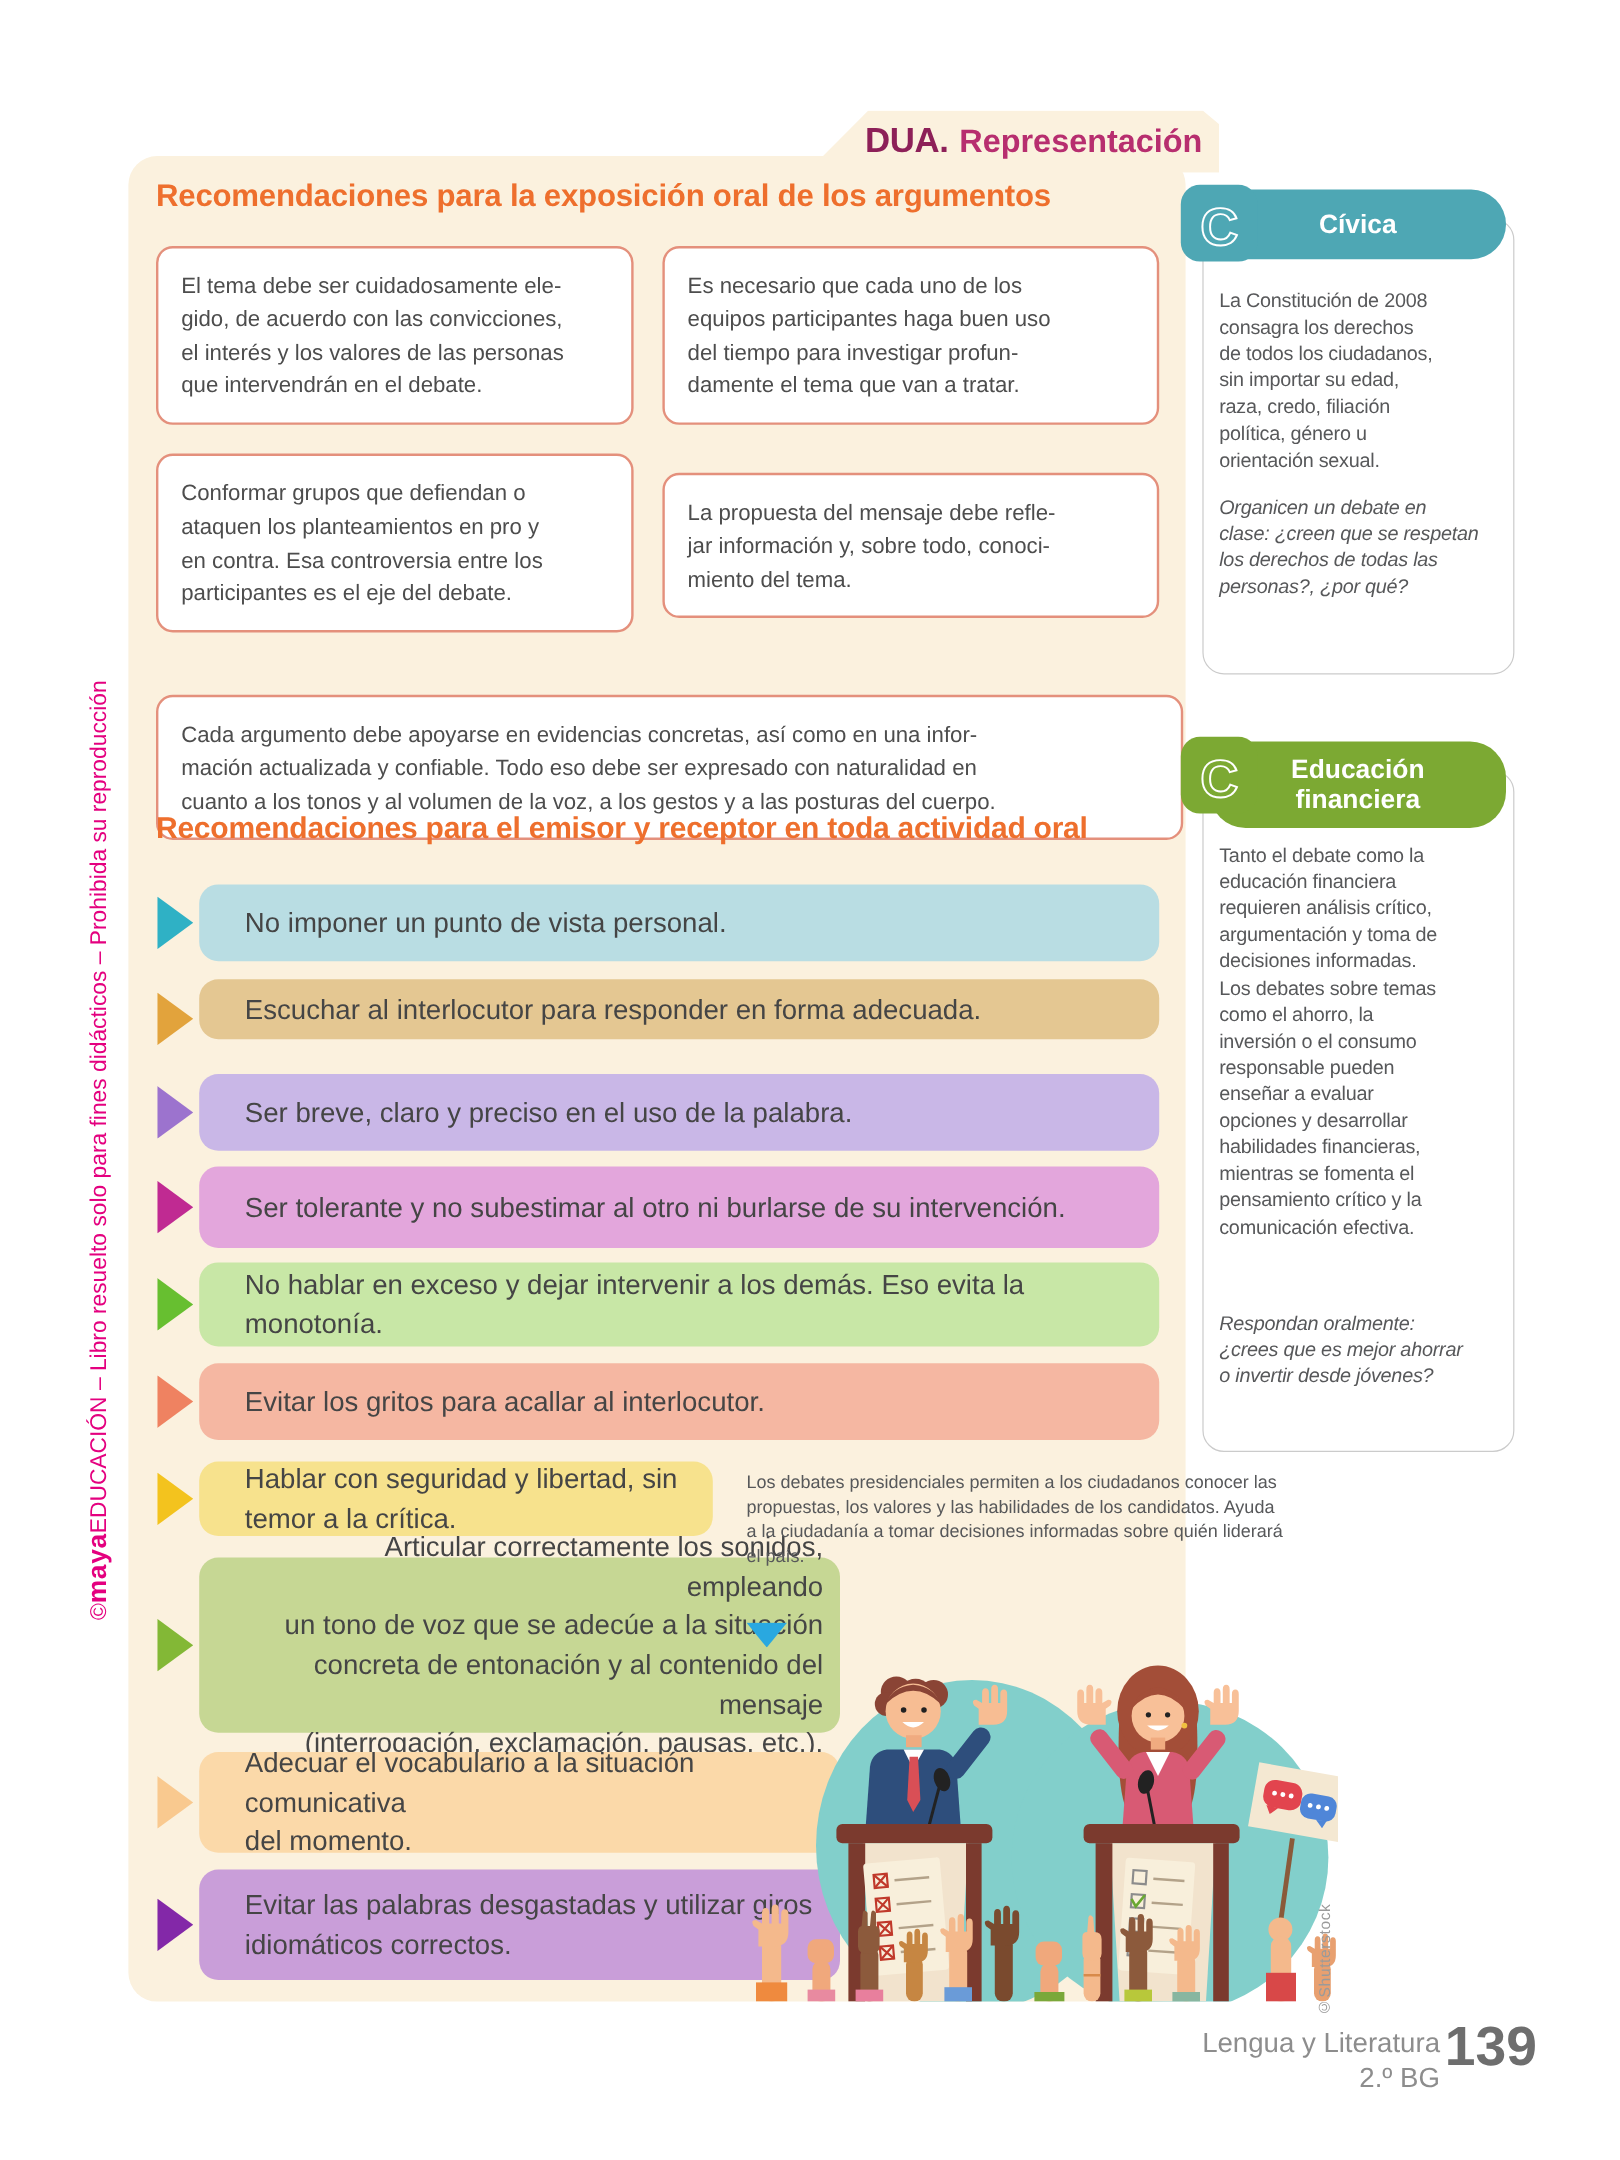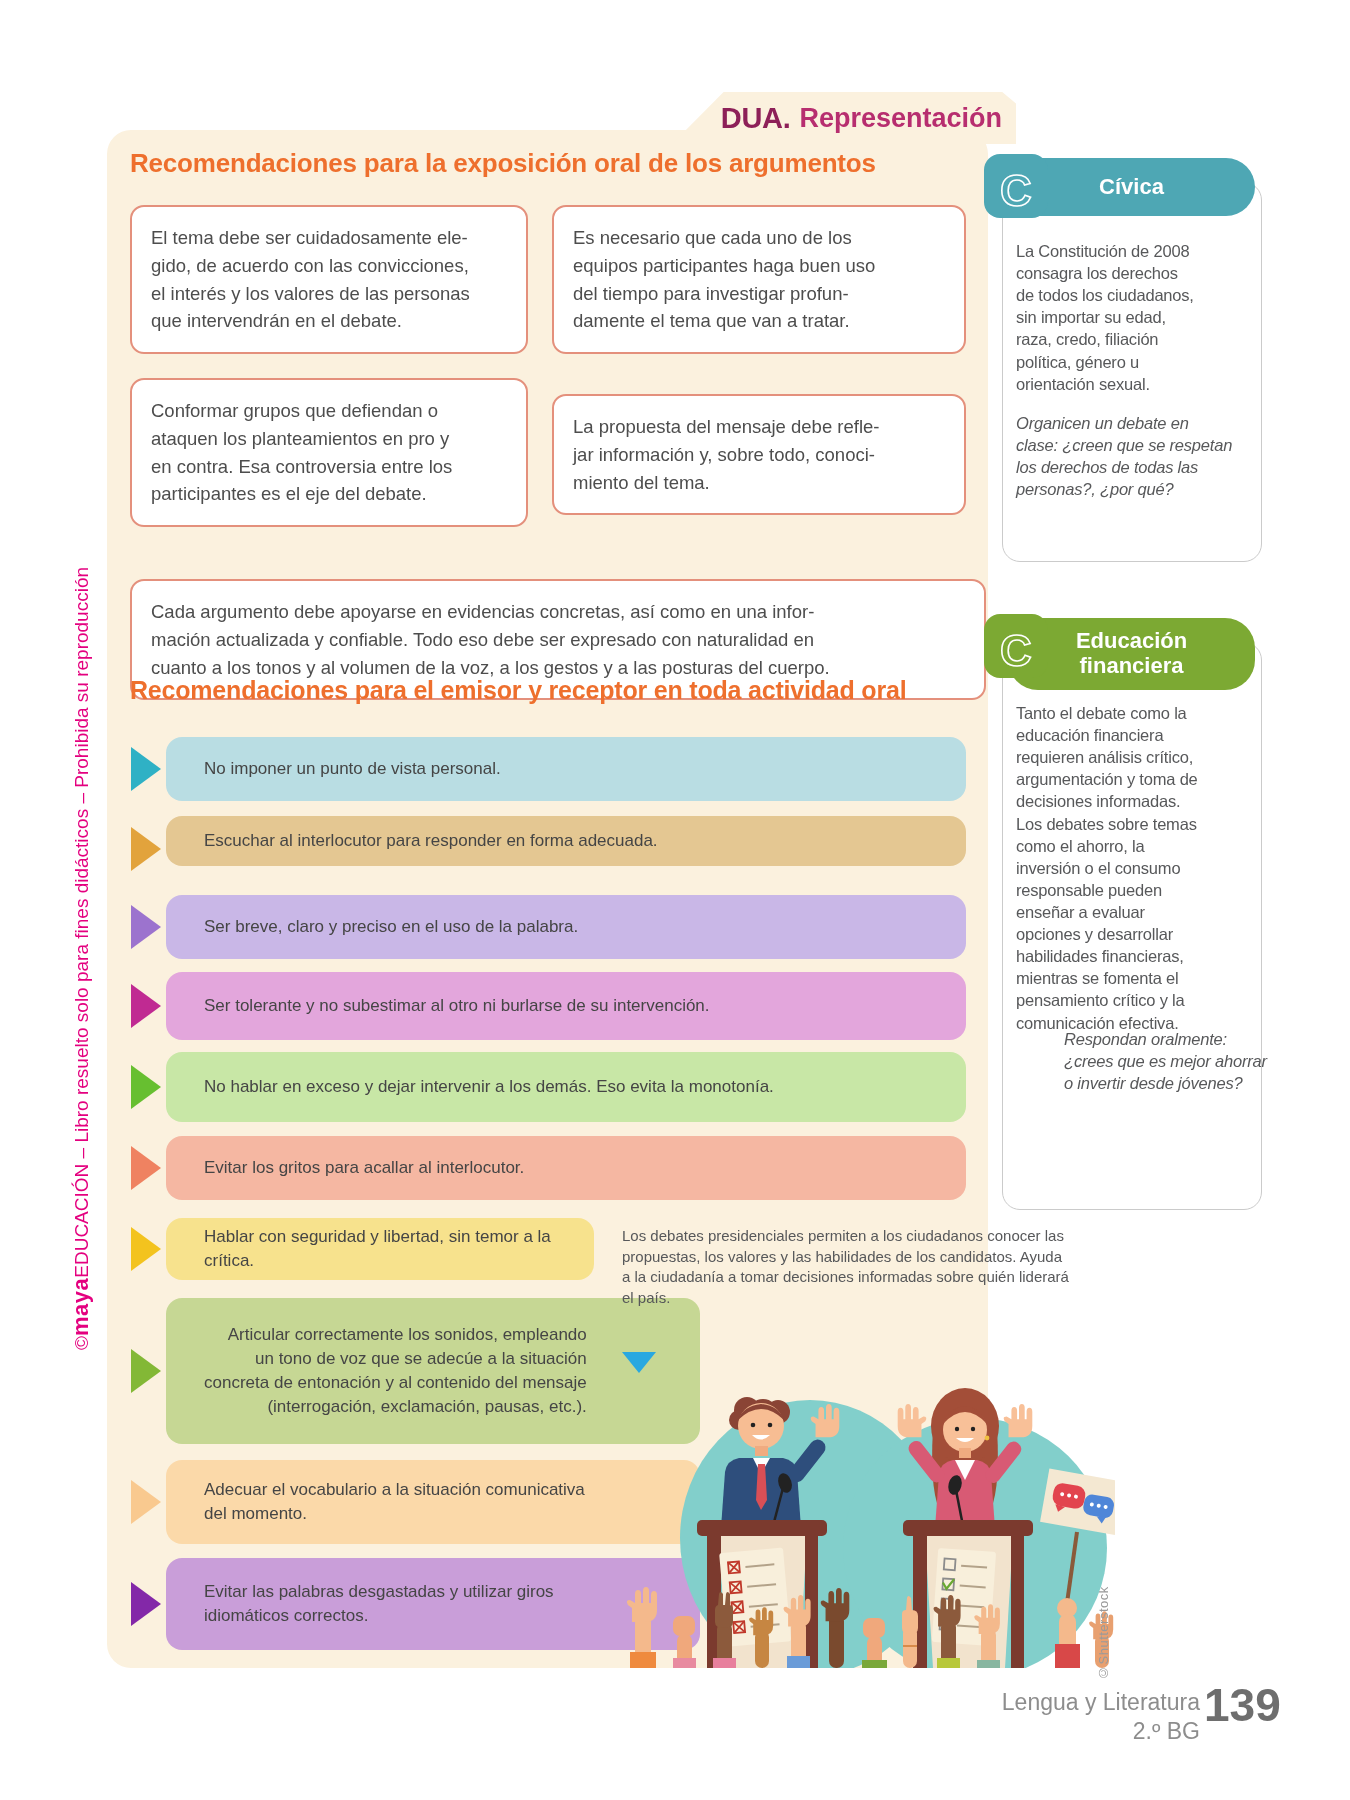--- a/index.html
+++ b/index.html
@@ -14,21 +14,21 @@
              display:flex;align-items:center;justify-content:flex-end;padding-right:0;box-sizing:border-box;}
   .dua-bold{font-weight:bold;font-size:29px;color:#8d2058;letter-spacing:-0.3px;}
   .dua-rest{font-weight:bold;font-size:27px;color:#b72e6f;margin-left:9px;margin-right:14px;}
 
   .sec-title{position:absolute;left:130px;width:840px;font-weight:bold;font-size:26px;color:#ee6f2d;letter-spacing:-0.2px;}
 
   .tbox{position:absolute;background:#ffffff;border:2px solid #e4907c;border-radius:14px;
         padding:17px 19px;box-sizing:border-box;font-size:18.5px;line-height:1.5;color:#4d4d4d;
         white-space:pre-line;}
   .bar{position:absolute;border-radius:16px;display:flex;align-items:center;
-       padding:8px 14px 8px 38px;box-sizing:border-box;font-size:17px;line-height:1.42;
+       padding:8px 14px 8px 38px;box-sizing:border-box;font-size:23px;line-height:1.42;
        color:#454545;white-space:pre-line;}
   .arrow{position:absolute;width:30px;height:44px;clip-path:polygon(0 0,100% 50%,0 100%);}
 
   
   .side-card{position:absolute;background:#fff;border:1.5px solid #cbcbcb;border-radius:18px;}
   .side-pill{position:absolute;border-radius:30px;display:flex;align-items:center;justify-content:center;
              color:#fff;font-weight:bold;font-size:22px;text-align:center;line-height:1.12;white-space:pre-line;}
   .side-logo{position:absolute;width:64px;height:64px;border-radius:16px;display:flex;
              align-items:center;justify-content:center;}
   .side-body{position:absolute;width:236px;font-size:16.5px;line-height:1.34;color:#57585a;
@@ -150,21 +150,21 @@
 Los debates sobre temas
 como el ahorro, la
 inversión o el consumo
 responsable pueden
 enseñar a evaluar
 opciones y desarrollar
 habilidades financieras,
 mientras se fomenta el
 pensamiento crítico y la
 comunicación efectiva.</div>
-  <div class="side-body side-activity" style="left:1016px;top:1028px;margin-left:48px;">Respondan oralmente:
+  <div class="side-body side-activity" style="left:1016px;top:1092px;">Respondan oralmente:
 ¿crees que es mejor ahorrar
 o invertir desde jóvenes?</div>
 
   <div class="caption">Los debates presidenciales permiten a los ciudadanos conocer las
 propuestas, los valores y las habilidades de los candidatos. Ayuda
 a la ciudadanía a tomar decisiones informadas sobre quién liderará
 el país.</div>
   <div class="caption-tri"></div>
 
   <svg class="illu" width="500" height="300" viewBox="0 0 500 300">

